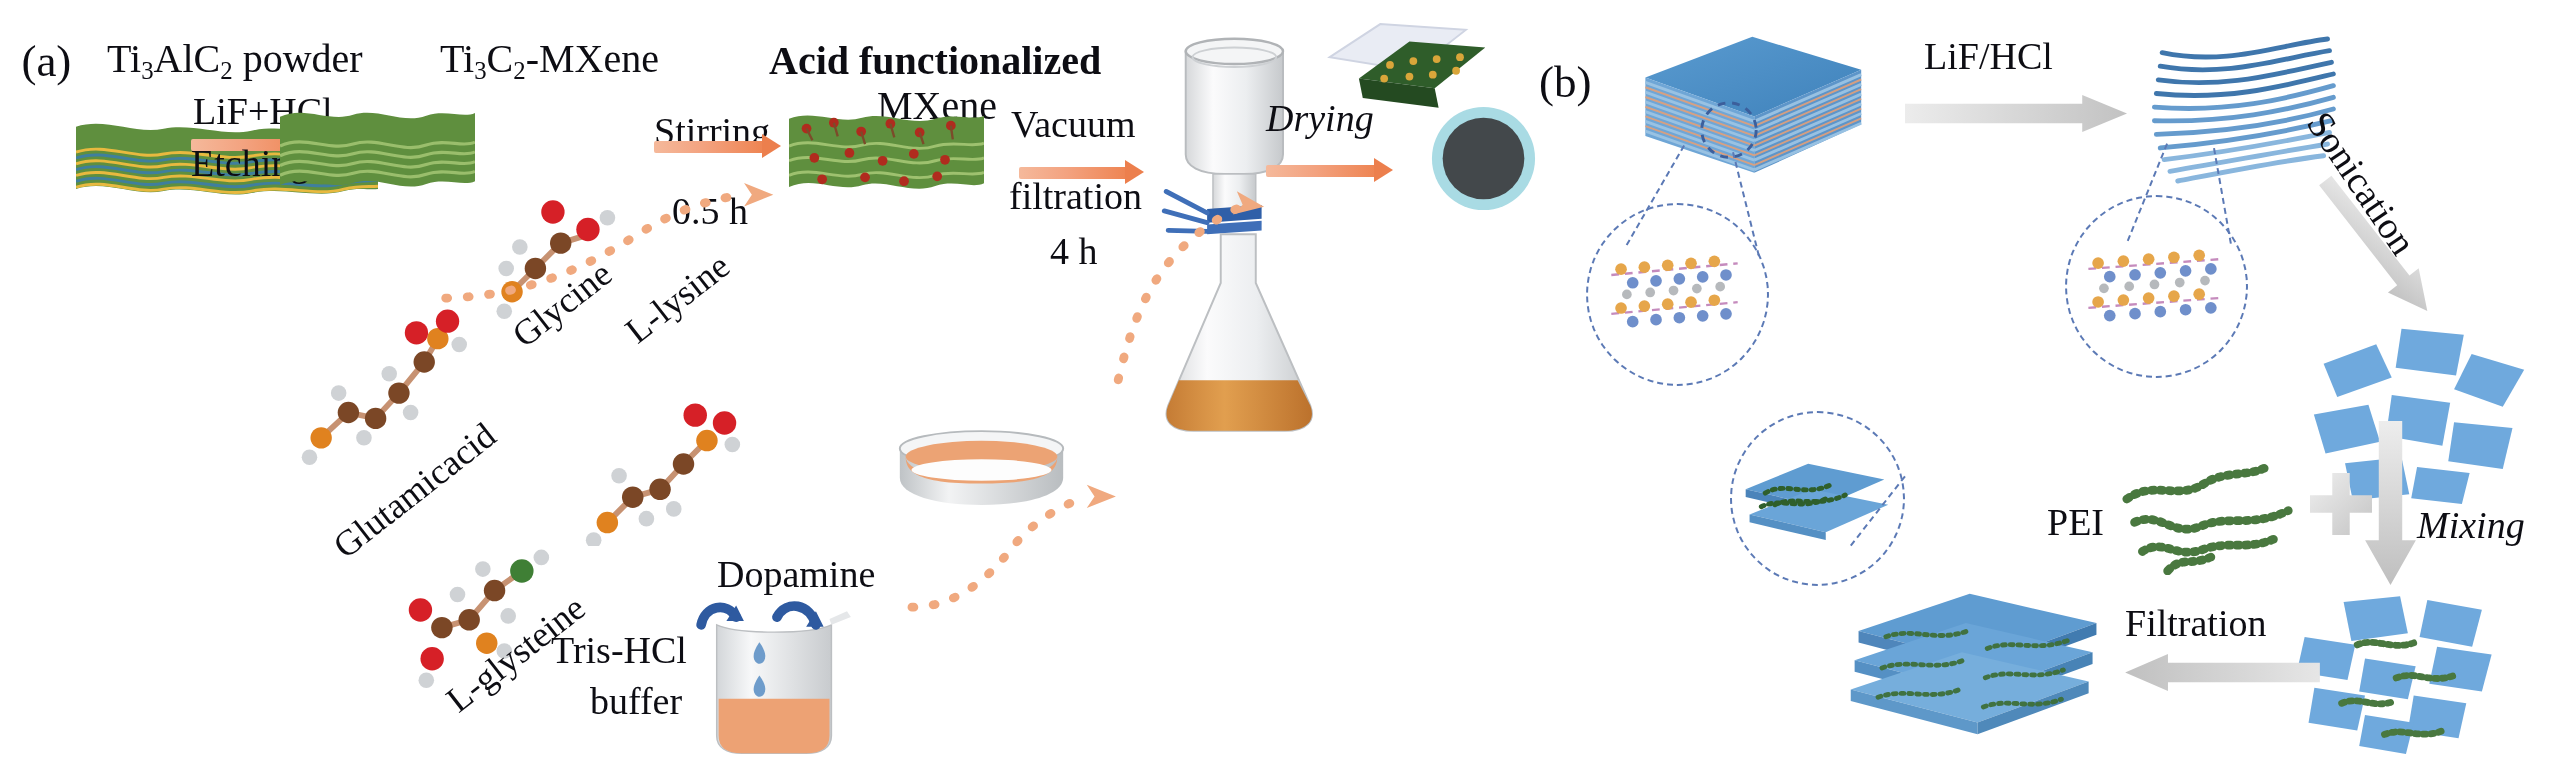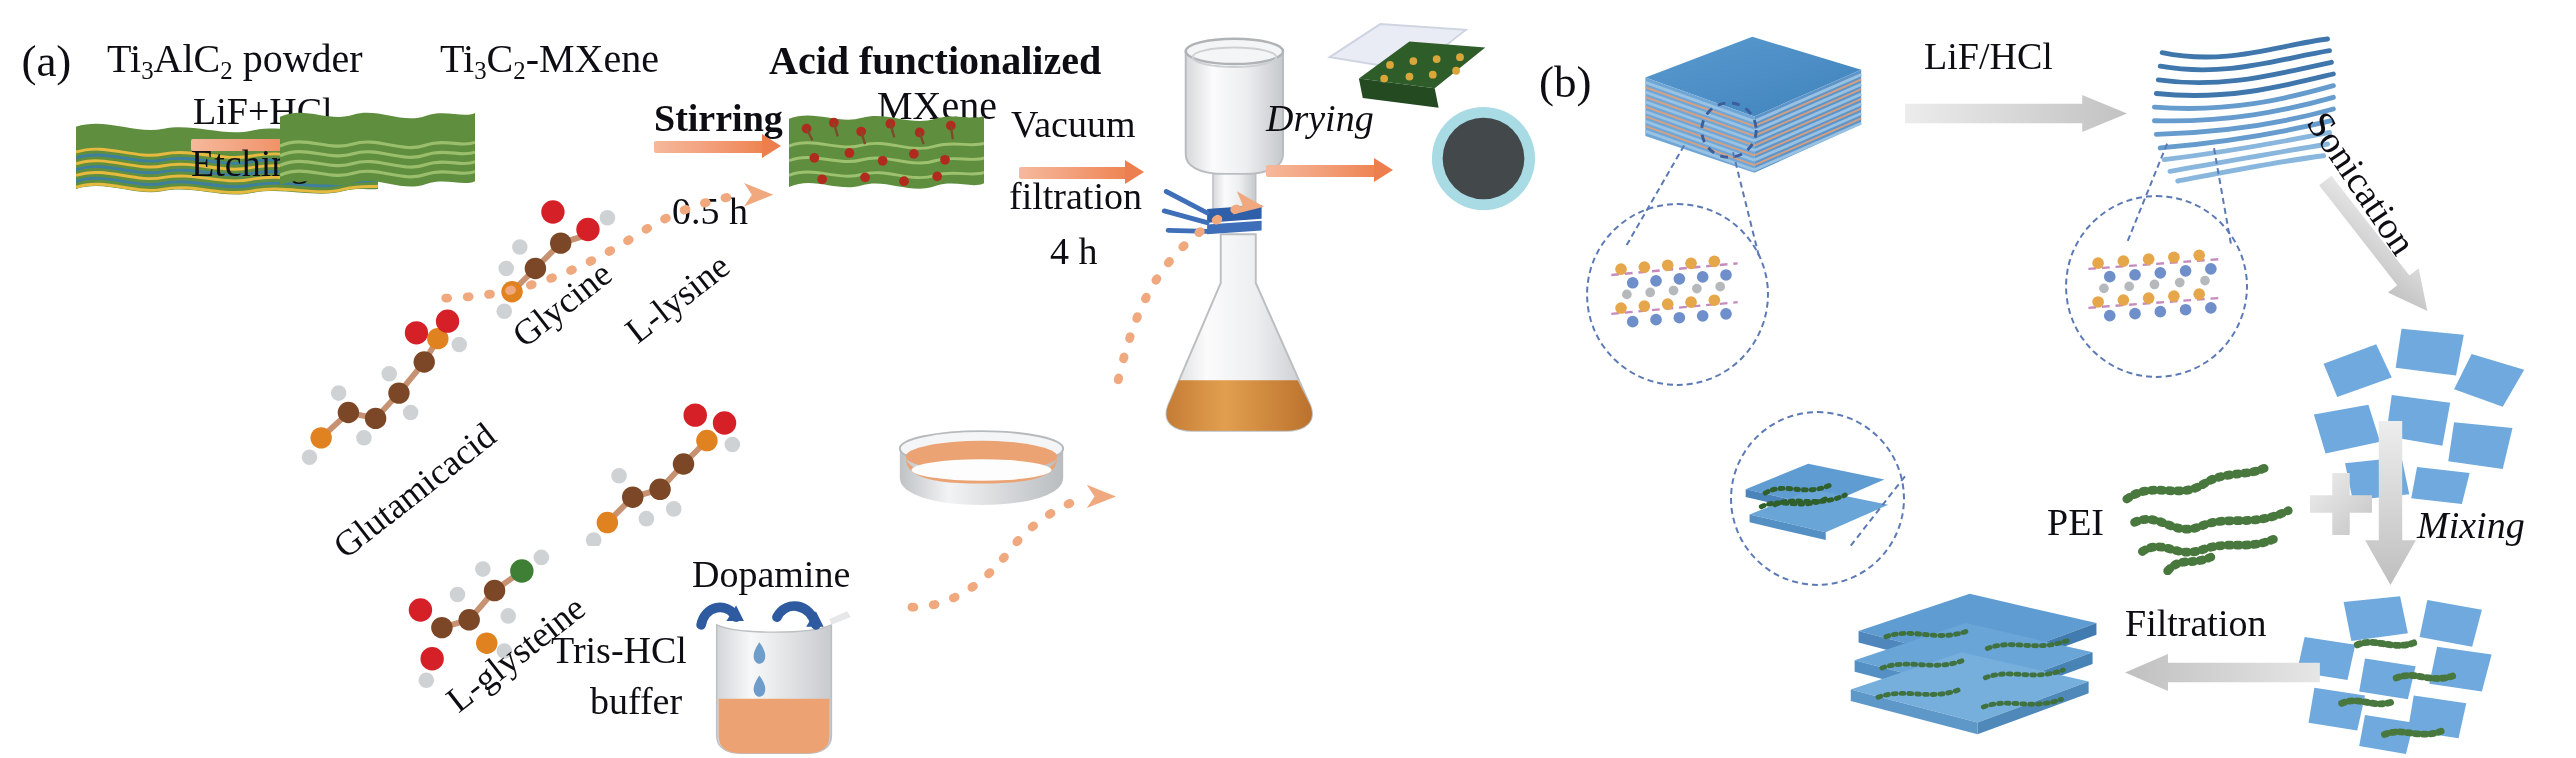--- a/index.html
+++ b/index.html
@@ -82,21 +82,21 @@
         <g stroke="#9ec16f" stroke-width="3.2" fill="none" opacity=".95">
           <path d="M0,44 C25,32 50,50 75,42 C100,34 125,52 150,43 C170,36 188,46 200,40"></path>
           <path d="M0,54 C25,42 50,60 75,52 C100,44 125,62 150,53 C170,46 188,56 200,50"></path>
           <path d="M0,64 C25,52 50,70 75,62 C100,54 125,72 150,63 C170,56 188,66 200,60"></path>
           <path d="M0,74 C25,62 50,80 75,72 C100,64 125,82 150,73 C170,66 188,76 200,70"></path>
         </g>
       </g>
     </svg>
   </div>
 
-  <div class="lbl t38" style="left:654px;top:99px;font-weight:bold;">Stirring</div>
+  <div class="lbl t38" style="left:654px;top:112px;">Stirring</div>
   <div class="oarrow" style="left:654px;top:138px;width:127px;">
     <div class="shaft"></div>
       <div class="head"></div>
   </div>
   <div class="lbl t38" style="left:672px;top:148px;margin-top:44px;">0.5 h</div>
 
   <div class="mxene" style="left:789px;top:107px;width:195px;height:88px;">
     <svg width="195" height="88" viewBox="0 0 200 90">
       <defs>
         <clipPath id="wclipC">
@@ -332,21 +332,21 @@
         </linearGradient>
       </defs>
       <path d="M6,20 L6,52 C6,70 44,80 90,80 C136,80 174,70 174,52 L174,20 Z" fill="url(#dishG)"></path>
       <ellipse cx="90" cy="22" rx="84" ry="18" fill="#f4f5f6" stroke="#b6babd" stroke-width="2"></ellipse>
       <path d="M12,30 C12,44 46,54 90,54 C134,54 168,44 168,30 C168,44 160,58 90,58 C20,58 12,44 12,30 Z" fill="#eca374"></path>
       <ellipse cx="90" cy="30" rx="78" ry="16" fill="#eca374"></ellipse>
       <ellipse cx="90" cy="44" rx="72" ry="11" fill="#fdfdfd"></ellipse>
     </svg>
   </div>
 
-  <div class="lbl t38" style="left:692px;top:555px;">Dopamine</div>
+  <div class="lbl t38" style="left:717px;top:555px;">Dopamine</div>
   <div class="lbl t38" style="left:551px;top:631px;">Tris-HCl</div>
   <div class="lbl t38" style="left:590px;top:682px;">buffer</div>
 
   <div style="position:absolute;left:693px;top:584px;width:166px;height:175px;">
     <svg width="166" height="175" viewBox="0 0 170 180">
       <defs>
         <linearGradient id="bkG" x1="0" y1="0" x2="1" y2="0">
           <stop offset="0%" stop-color="#d3d6d9"></stop>
             <stop offset="30%" stop-color="#f7f8f9"></stop>
             <stop offset="100%" stop-color="#c8cbce"></stop>

